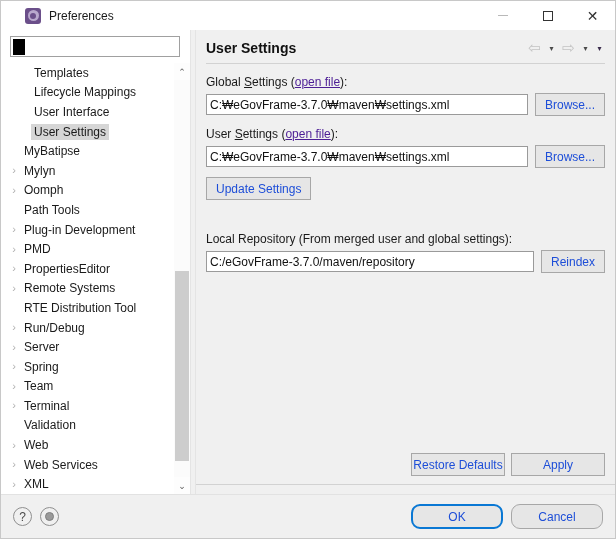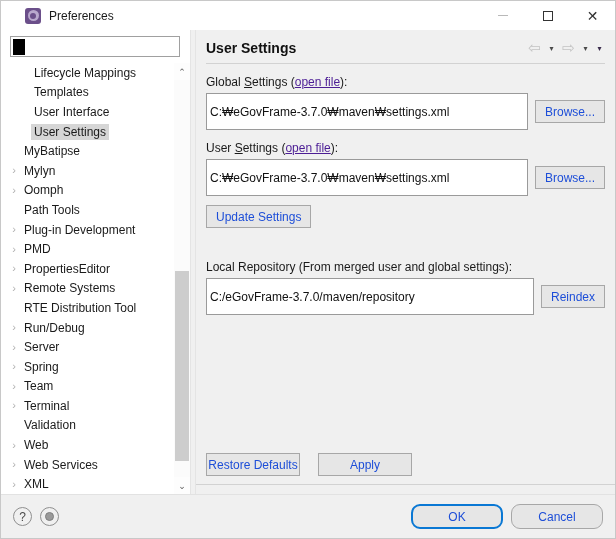--- a/index.html
+++ b/index.html
@@ -255,21 +255,21 @@
     text-decoration: underline;
     cursor: pointer;
   }
   .row {
     display: flex;
     align-items: center;
     gap: 7px;
   }
   .txt {
     flex: 1 1 auto;
-    height: 37px;
+    height: 21px;
     background: #ffffff;
     border: 1px solid #9a9a9a;
     box-sizing: border-box;
     font-size: 12px;
     color: #111;
     padding: 0 3px;
     display: flex;
     align-items: center;
     overflow: hidden;
     white-space: nowrap;
@@ -293,22 +293,22 @@
   .gap-a { height: 11px; }
   .gap-b { height: 9px; }
   .gap-c { height: 32px; }
 
   .page-bottom {
     flex: 0 0 auto;
     padding-bottom: 9px;
   }
   .page-btn-row {
     display: flex;
-    justify-content: flex-start;
-    gap: 18px;
+    justify-content: flex-end;
+    gap: 6px;
     padding-bottom: 8px;
   }
   .page-btn { width: 94px; height: 23px; padding: 0; }
   .hsep {
     height: 1px;
     background: #d2d2d2;
     margin: 0 -10px;
   }
 
   
@@ -384,24 +384,24 @@
 
     <div class="left-pane">
       <div class="filter-box">
         <div class="caret-block"></div>
         <span class="filter-text"></span>
       </div>
 
       <div class="tree-wrap">
         <div class="tree" id="tree">
             <div class="tree-row child">
+              <span class="lbl">Templates</span>
+            </div>
+            <div class="tree-row child">
               <span class="lbl">Lifecycle Mappings</span>
-            </div>
-            <div class="tree-row child">
-              <span class="lbl">Templates</span>
             </div>
             <div class="tree-row child">
               <span class="lbl">User Interface</span>
             </div>
             <div class="tree-row child selected">
               <span class="lbl">User Settings</span>
             </div>
             <div class="tree-row">
               <span class="tw empty">›</span>
               <span class="lbl">MyBatipse</span>

